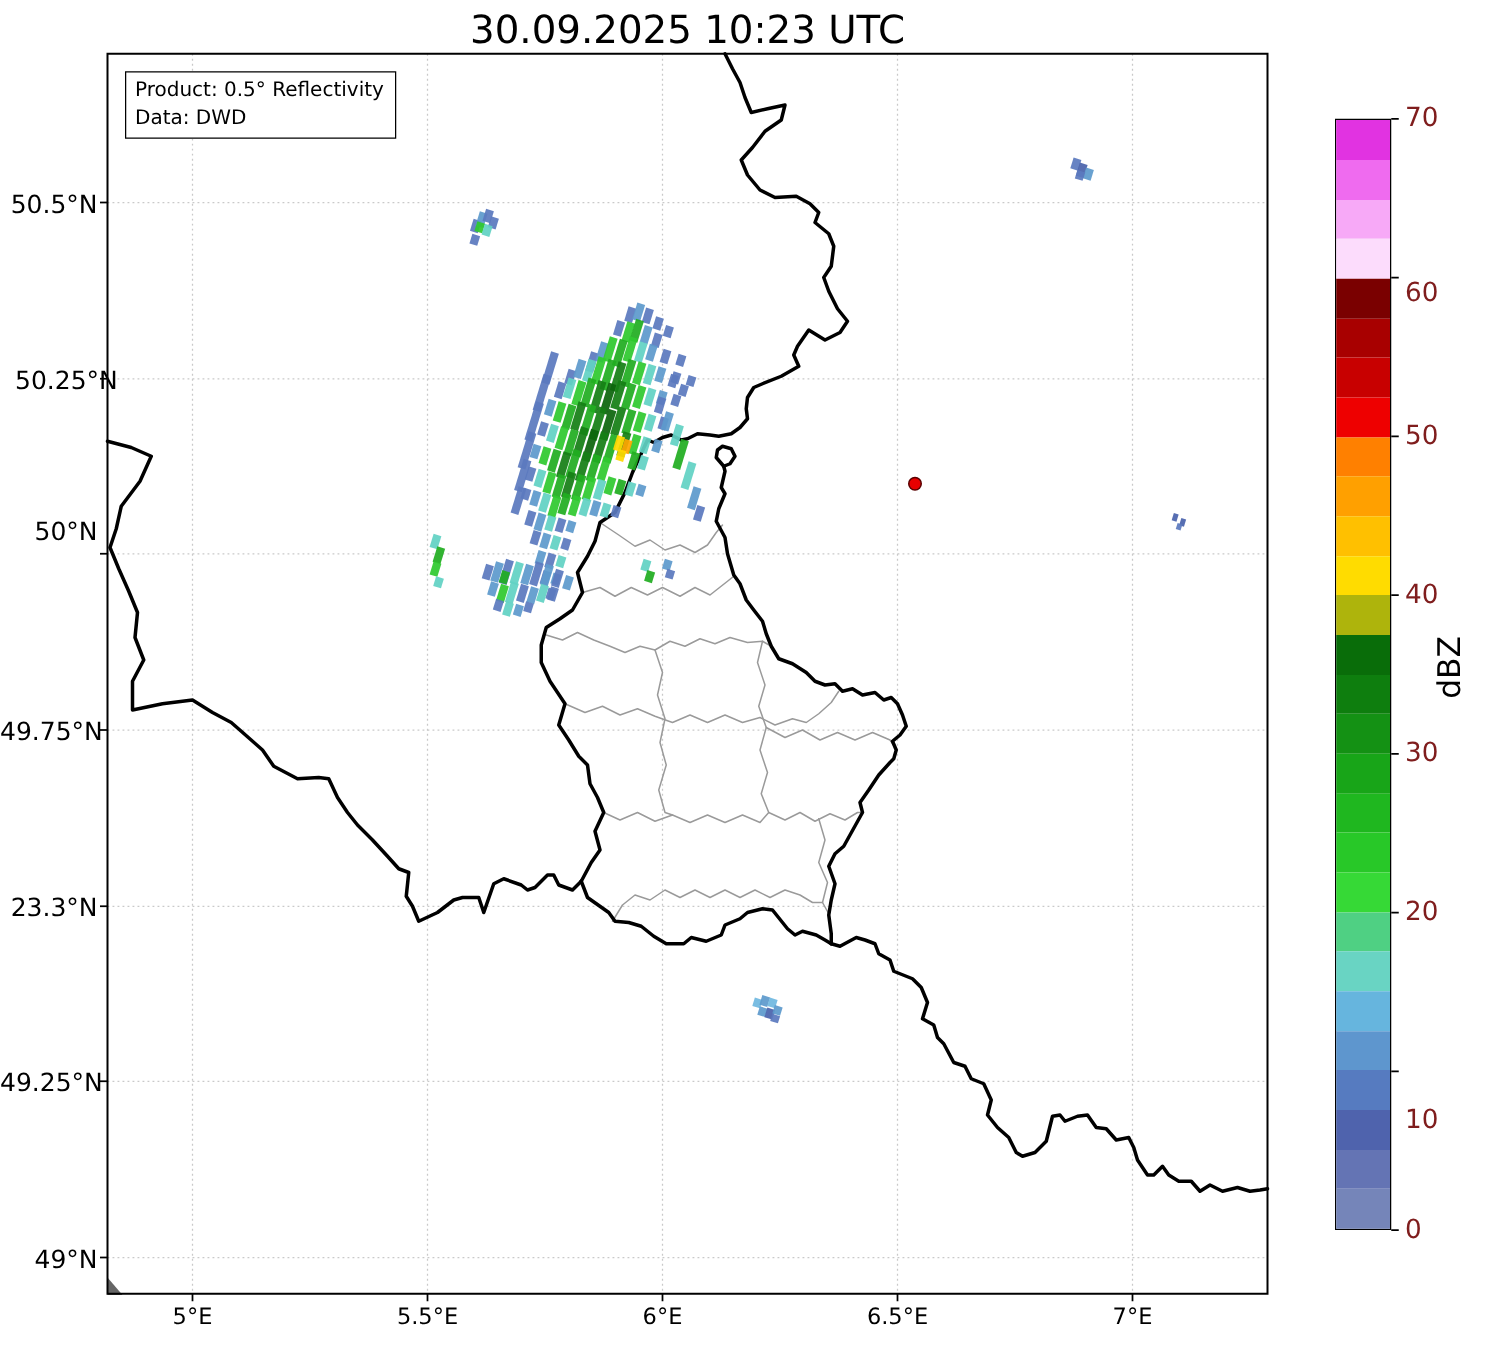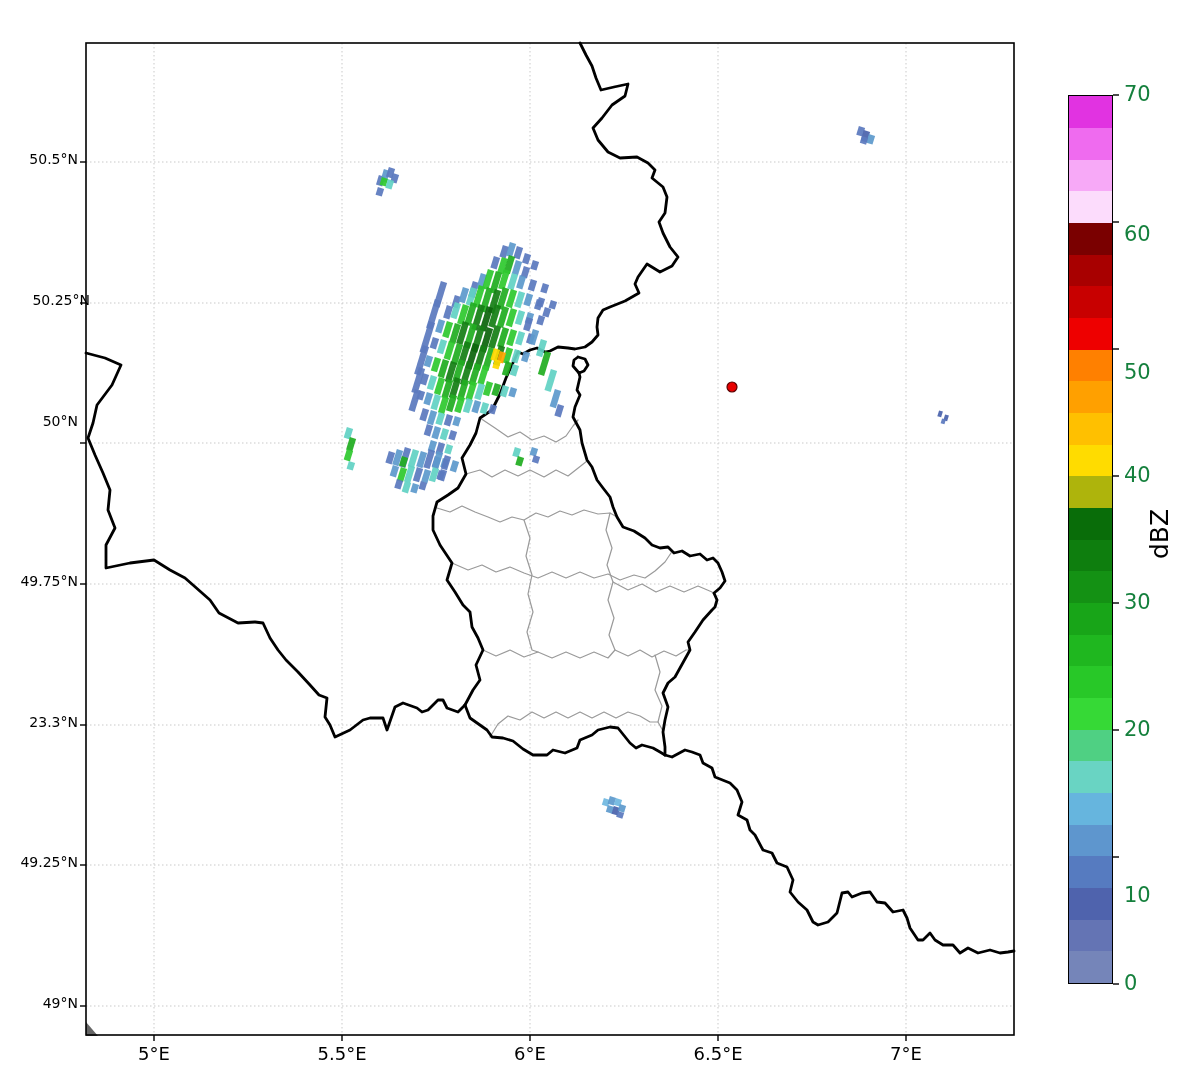--- a/index.html
+++ b/index.html
@@ -3,29 +3,29 @@
 <meta charset="utf-8">
 <style>
   html,body{margin:0;padding:0;background:#ffffff;}
   #page{position:relative;width:1202px;height:1081px;background:#ffffff;
         font-family:"DejaVu Sans","Liberation Sans",sans-serif;overflow:hidden;}
   #map-svg{position:absolute;left:0;top:0;}
   .title{position:absolute;left:86px;top:6px;width:928px;text-align:center;
          font-size:31px;color:#000;}
   .info-box{position:absolute;left:100px;top:57px;background:#fff;border:1.3px solid #000;
             padding:3px 9px 4px 7px;font-size:16px;line-height:1.4;color:#000;z-index:4;}
-  .ylab{position:absolute;left:0;width:78px;text-align:right;font-size:14px;color:#000;
+  .ylab{position:absolute;left:0;width:78px;text-align:right;font-size:20px;color:#000;
         transform:translateY(-11px);}
   .xlab{position:absolute;top:1043px;width:120px;text-align:center;font-size:18px;color:#000;
         transform:translateX(-60px);}
   .cb-wrap{position:absolute;left:1068px;top:95px;width:45px;height:889px;
            border:1.3px solid #000;box-sizing:border-box;display:flex;
            flex-direction:column-reverse;z-index:3;}
   .cb-seg{flex:1 1 auto;}
-  .cb-ticklab{position:absolute;left:1124px;font-size:21px;color:#15803d;transform:translateY(-13px);}
+  .cb-ticklab{position:absolute;left:1124px;font-size:21px;color:#7f1d1d;transform:translateY(-13px);}
   .cb-label{position:absolute;left:1146px;top:495px;width:28px;height:100px;font-size:25px;color:#000;
             transform:rotate(-90deg);transform-origin:center center;text-align:center;
             line-height:100px;white-space:nowrap;}
 </style>
 </head>
 <body>
 
 <div id="page">
   <svg id="map-svg" width="1202" height="1081" viewBox="0 0 1202 1081">
       <line x1="154" y1="43" x2="154" y2="1035" stroke="#c9c9c9" stroke-width="1" stroke-dasharray="1.5 2.5"></line>
@@ -256,20 +256,25 @@
       <line x1="80" y1="1006" x2="86" y2="1006" stroke="#000" stroke-width="1.4"></line>
       <line x1="1113" y1="984" x2="1119" y2="984" stroke="#000" stroke-width="1.4"></line>
       <line x1="1113" y1="857" x2="1119" y2="857" stroke="#000" stroke-width="1.4"></line>
       <line x1="1113" y1="730" x2="1119" y2="730" stroke="#000" stroke-width="1.4"></line>
       <line x1="1113" y1="603" x2="1119" y2="603" stroke="#000" stroke-width="1.4"></line>
       <line x1="1113" y1="476" x2="1119" y2="476" stroke="#000" stroke-width="1.4"></line>
       <line x1="1113" y1="349" x2="1119" y2="349" stroke="#000" stroke-width="1.4"></line>
       <line x1="1113" y1="222.00000000000006" x2="1119" y2="222.00000000000006" stroke="#000" stroke-width="1.4"></line>
       <line x1="1113" y1="95" x2="1119" y2="95" stroke="#000" stroke-width="1.4"></line>
     </svg>
+  <div class="title">30.09.2025 10:23 UTC</div>
+  <div class="info-box">
+    <div>Product: 0.5° Reflectivity</div>
+    <div>Data: DWD</div>
+  </div>
   <div class="cb-wrap" id="cb">
       <div class="cb-seg" style="background: rgb(117, 133, 185);"></div>
       <div class="cb-seg" style="background: rgb(100, 116, 180);"></div>
       <div class="cb-seg" style="background: rgb(79, 99, 173);"></div>
       <div class="cb-seg" style="background: rgb(86, 123, 192);"></div>
       <div class="cb-seg" style="background: rgb(94, 150, 206);"></div>
       <div class="cb-seg" style="background: rgb(102, 181, 222);"></div>
       <div class="cb-seg" style="background: rgb(105, 212, 195);"></div>
       <div class="cb-seg" style="background: rgb(79, 208, 131);"></div>
       <div class="cb-seg" style="background: rgb(54, 217, 54);"></div>
@@ -292,21 +297,21 @@
       <div class="cb-seg" style="background: rgb(247, 169, 247);"></div>
       <div class="cb-seg" style="background: rgb(239, 107, 239);"></div>
       <div class="cb-seg" style="background: rgb(225, 51, 225);"></div>
     </div>
   <div id="cb-ticks">
       <div class="cb-ticklab" style="top: 984px;">0</div>
       <div class="cb-ticklab" style="top: 857px; margin-top: 39px;">10</div>
       <div class="cb-ticklab" style="top: 730px;">20</div>
       <div class="cb-ticklab" style="top: 603px;">30</div>
       <div class="cb-ticklab" style="top: 476px;">40</div>
-      <div class="cb-ticklab" style="top: 349px; margin-top: 24px;">50</div>
+      <div class="cb-ticklab" style="top: 349px;">50</div>
       <div class="cb-ticklab" style="top: 235px;">60</div>
       <div class="cb-ticklab" style="top: 95px;">70</div>
     </div>
   <div class="cb-label">dBZ</div>
   <div id="axis-labels">
       <div class="ylab" style="top: 162px;">50.5°N</div>
       <div class="ylab" style="top: 303px; margin-left: 12px;">50.25°N</div>
       <div class="ylab" style="top: 424px;">50°N</div>
       <div class="ylab" style="top: 584px;">49.75°N</div>
       <div class="ylab" style="top: 725px;">23.3°N</div>

